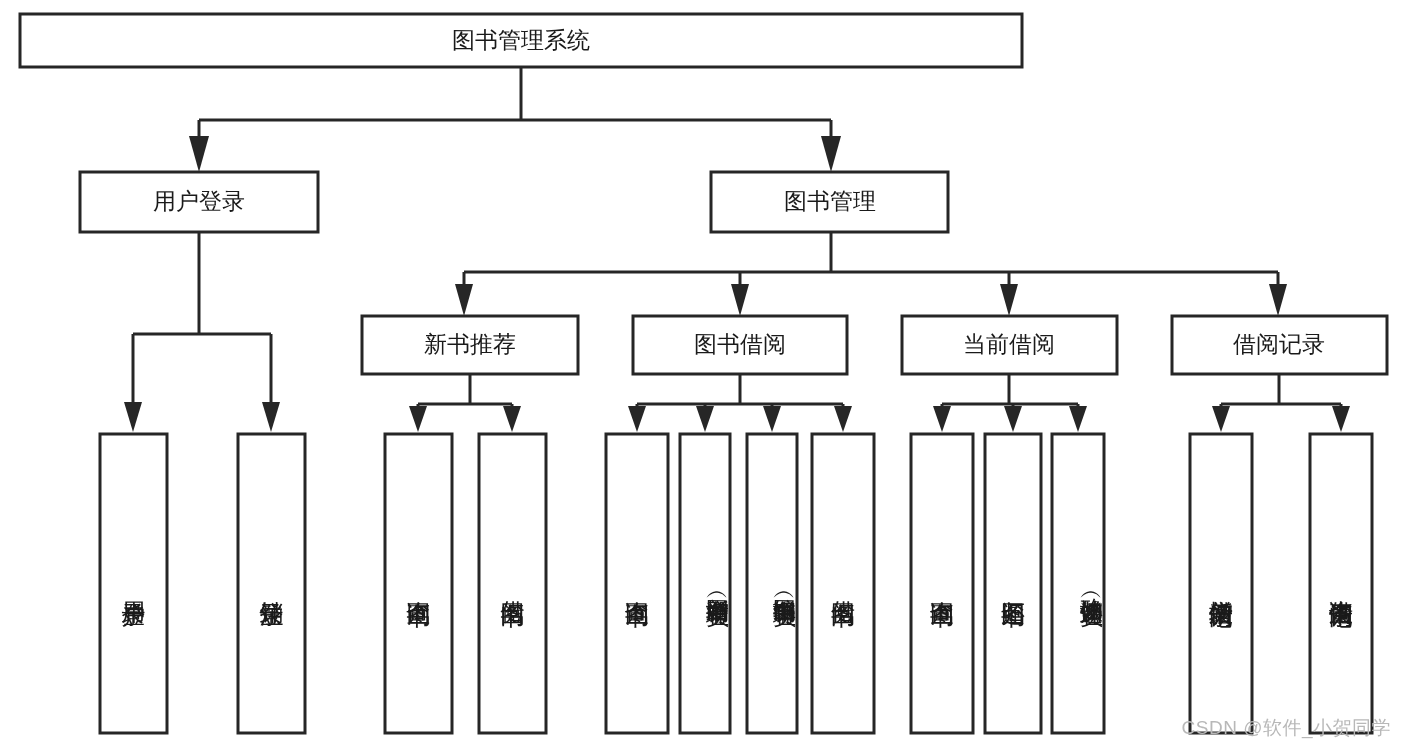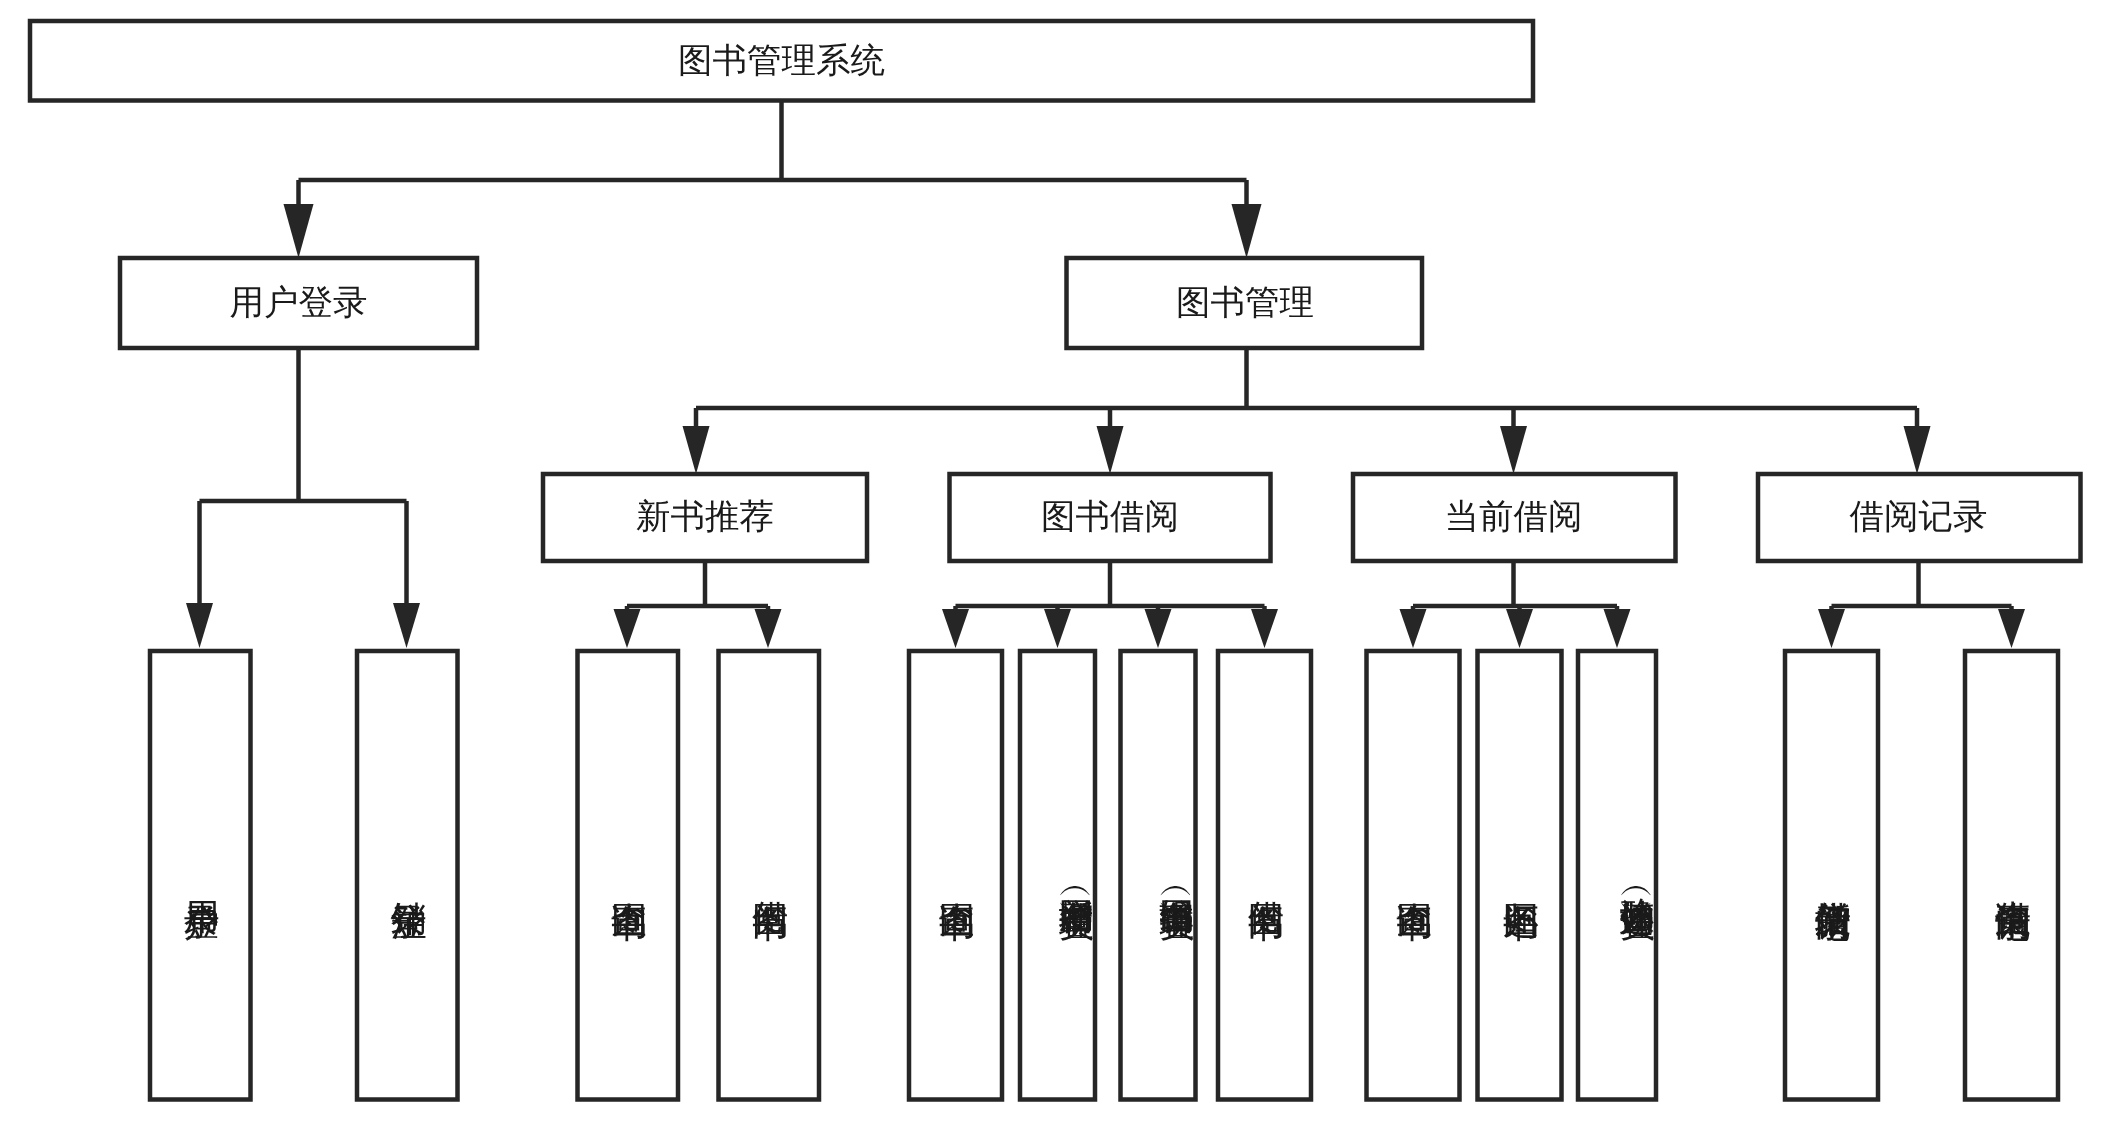--- a/index.html
+++ b/index.html
@@ -220,13 +220,14 @@
   <div class="vlabel" style="left:606px; top:434px; width:62px; height:299px;">查询图书</div>
   <div class="vlabel" style="left:680px; top:440px; width:50px; height:288px; align-items:flex-start; font-size:23px;">新增图书（管理员）</div>
   <div class="vlabel" style="left:747px; top:440px; width:50px; height:288px; align-items:flex-start; font-size:23px;">编辑图书（管理员）</div>
   <div class="vlabel" style="left:812px; top:434px; width:62px; height:299px;">借阅图书</div>
   <div class="vlabel" style="left:911px; top:434px; width:62px; height:299px;">查询图书</div>
   <div class="vlabel" style="left:985px; top:434px; width:56px; height:299px;">归还图书</div>
   <div class="vlabel" style="left:1052px; top:440px; width:52px; height:288px; align-items:flex-start; font-size:23px;">确认归还（管理员）</div>
   <div class="vlabel" style="left:1190px; top:434px; width:62px; height:299px;">新增借阅记录</div>
   <div class="vlabel" style="left:1310px; top:434px; width:62px; height:299px;">查询借阅记录</div>
 
+  <div class="watermark">CSDN @软件_小贺同学</div>
 </div>
 
 </body></html>

